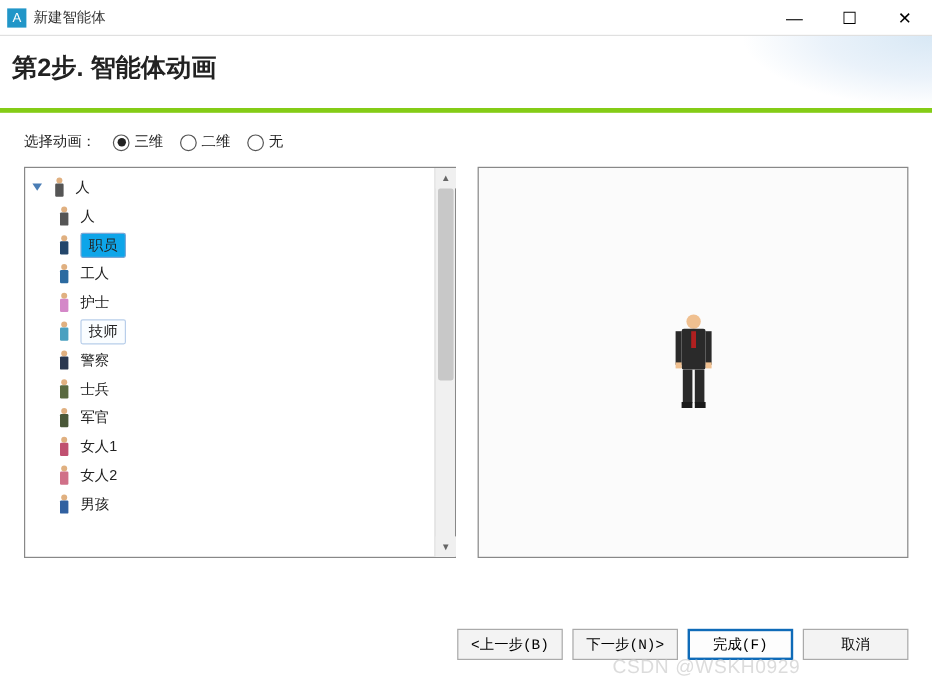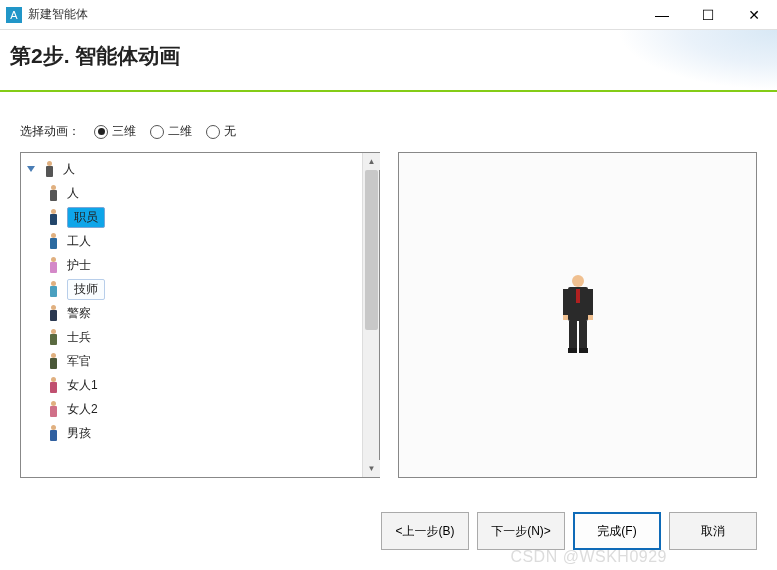--- a/index.html
+++ b/index.html
@@ -46,22 +46,22 @@
     }
     .header-step h2 { font-size: 21px; font-weight: bold; color: #222; }
     .header-swoosh {
       position: absolute;
       right: 0; top: 0;
       width: 160px; height: 60px;
       background: radial-gradient(ellipse at 100% 0%, #d8e8f5 0%, #eaf2fa 40%, #fff 70%);
     }
     
     .content {
-      border-top: 2px solid #84cc16;
-      padding: 31px 20px 0 20px;
+      border-top: 4px solid #84cc16;
+      padding: 16px 20px 0 20px;
     }
     .row-radio {
       display: flex; align-items: center;
       margin-bottom: 12px;
       gap: 14px;
       font-size: 12px;
       color: #222;
     }
     .radio-item { display: inline-flex; align-items: center; gap: 4px; }
     .radio-circle {
@@ -210,26 +210,27 @@
     }
     .av-shoe.l { left: 8px; }
     .av-shoe.r { left: 19px; }
     
     .footer {
       position: absolute;
       bottom: 20px; right: 20px;
       display: flex; gap: 8px;
     }
     .btn {
-      min-width: 88px; height: 38px;
+      min-width: 88px; height: 26px;
       border: 1px solid #aaa;
       background: #f3f3f3;
       font-size: 12px;
       display: flex; align-items: center; justify-content: center;
       padding: 0 10px;
+      font-family: Liberation Mono, monospace;
     }
     .btn.primary {
       border: 2px solid #0f6bb8;
       background: #fdfdfd;
     }
     .watermark {
       position: absolute;
       bottom: 4px; right: 110px;
       color: #dcdcdc;
       font-size: 16px;

